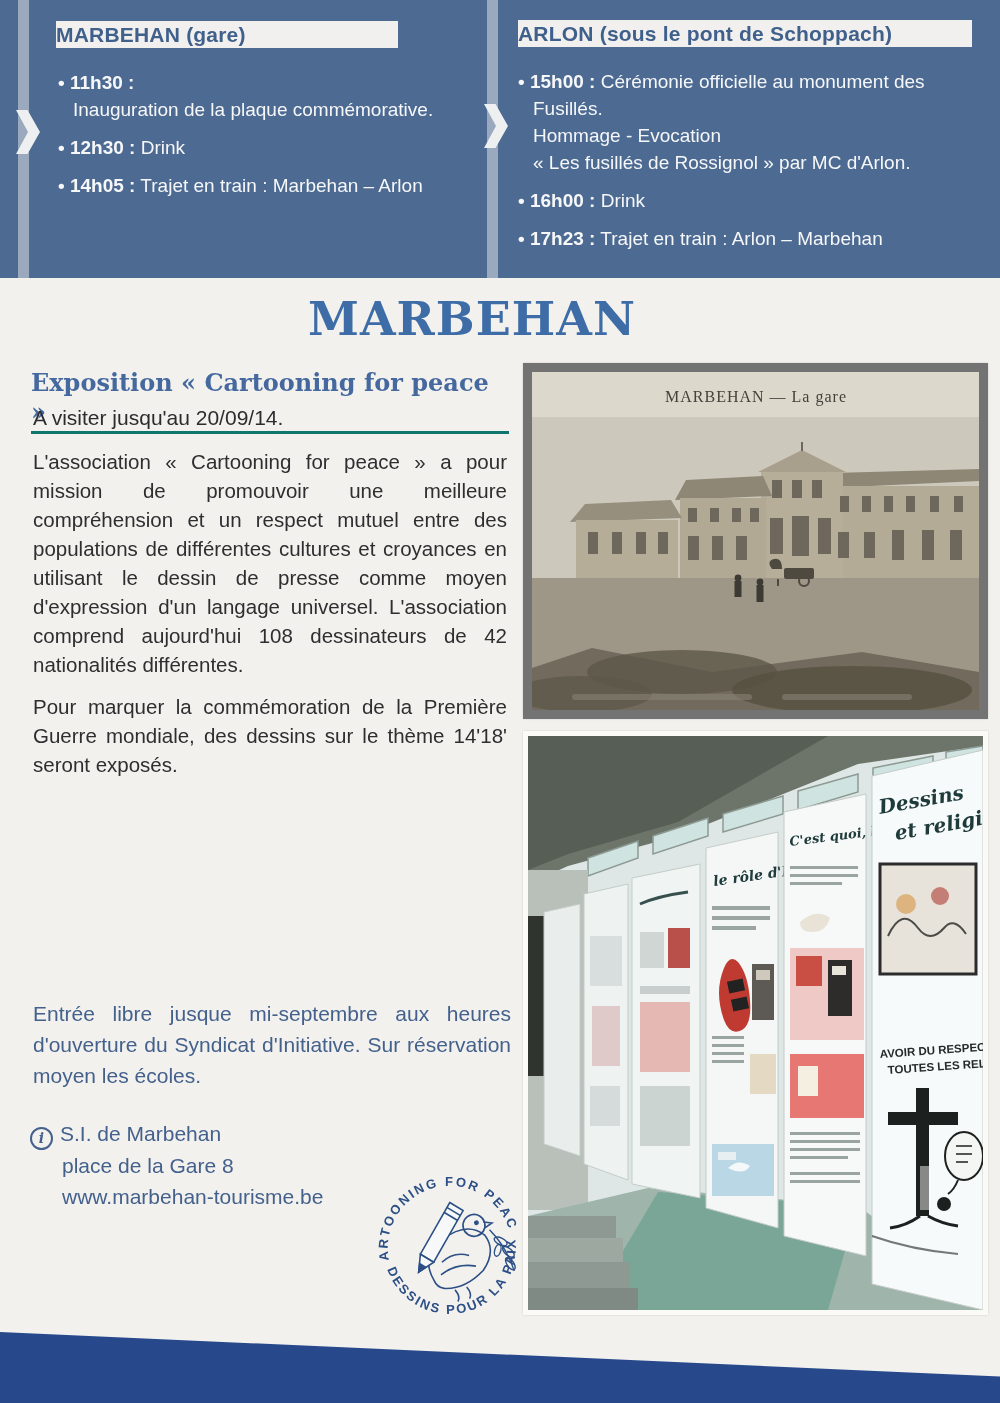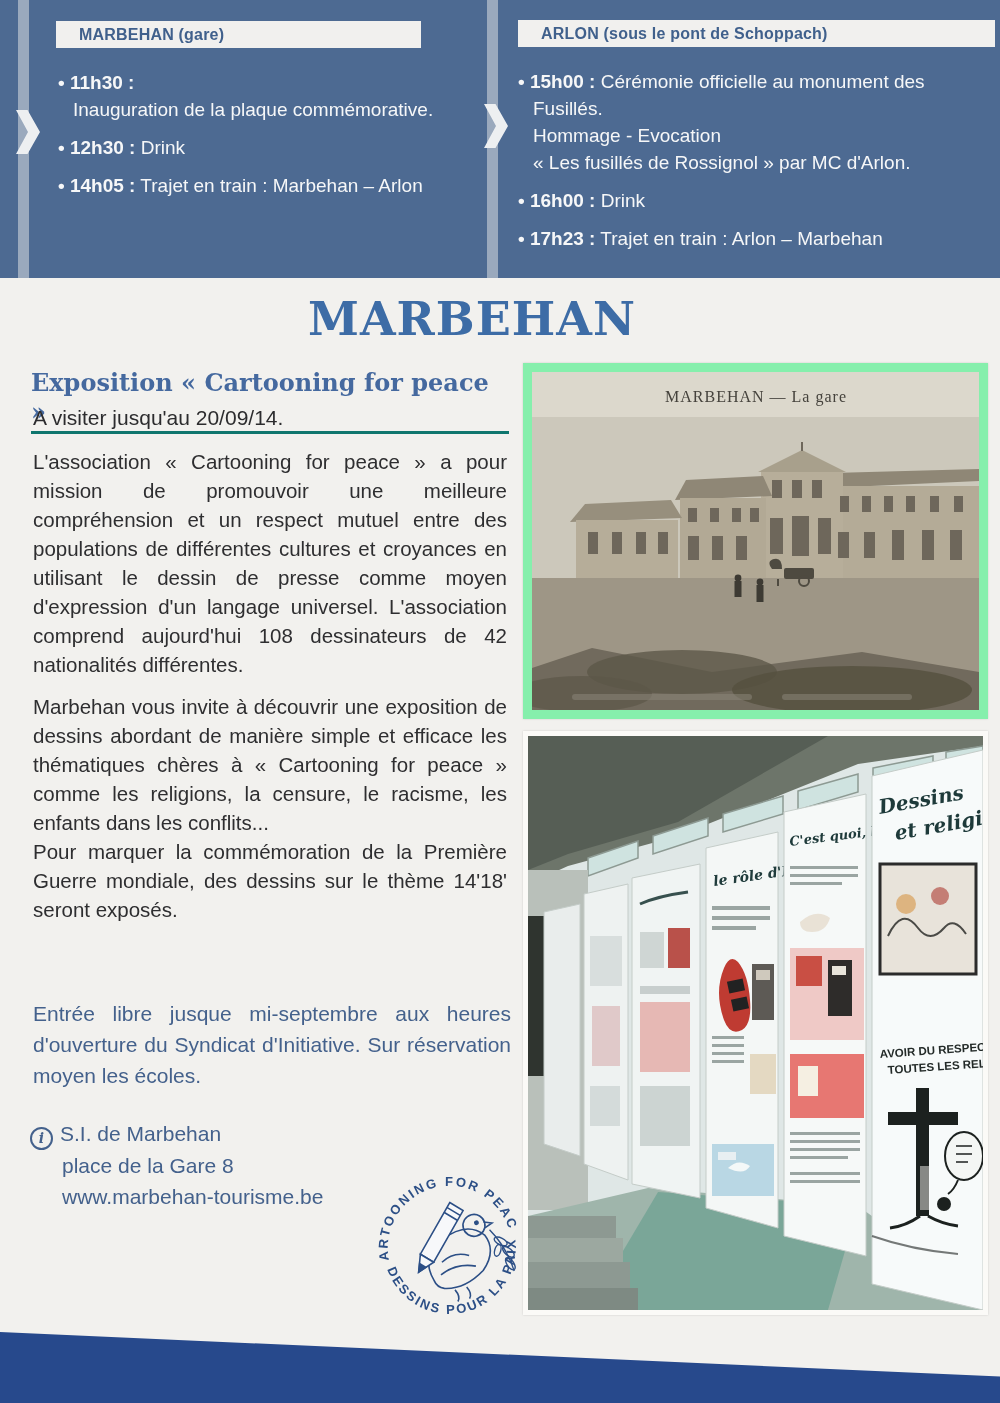--- a/index.html
+++ b/index.html
@@ -8,21 +8,21 @@
   #page{position:absolute;inset:0;background:#f2f1ee;overflow:hidden;}
 
   
   #banner{position:absolute;left:0;top:0;width:1000px;height:278px;background:#4d6a92;}
   .stripe{position:absolute;top:0;height:278px;width:11px;background:#9aa9bd;}
   #stripe-left{left:18px;} #stripe-mid{left:487px;}
   .chev{position:absolute;width:24px;height:44px;background:#edeff1;
         clip-path:polygon(0 0,48% 0,100% 50%,48% 100%,0 100%,50% 50%);}
   #chev-left{left:16px;top:110px;} #chev-mid{left:484px;top:104px;}
   .colhdr{position:absolute;height:27px;background:#f1f0ee;color:#40608c;
-          font-size:16px;line-height:27px;padding-left:23px;font-weight:600;letter-spacing:.2px;}
+          font-size:21px;line-height:27px;padding-left:0;font-weight:600;letter-spacing:.2px;}
   #hdr-left{left:56px;top:21px;width:342px;}
   #hdr-right{left:518px;top:20px;width:454px;}
   .sched{position:absolute;color:#f6f7f8;font-size:19px;line-height:27px;margin-top:11px;}
   #sched-left{left:58px;top:58px;width:424px;}
   #sched-right{left:518px;top:57px;width:470px;}
   .s-item{margin-bottom:11px;}
   .s-line{padding-left:15px;text-indent:-15px;}
   .s-line::before{content:"• ";font-weight:700;}
   .s-time{font-weight:700;}
   .s-sub{padding-left:15px;}
@@ -43,21 +43,21 @@
   .info-icon{display:inline-flex;width:19px;height:19px;border:2px solid #44618c;border-radius:50%;
        align-items:center;justify-content:center;font:italic 700 14px "DejaVu Serif",serif;
        margin-right:7px;vertical-align:-2px;}
   .c-ind{padding-left:32px;}
 
   
   #logo{position:absolute;left:364px;top:1160px;width:170px;height:170px;transform:rotate(-14deg);}
 
   
   #photo-station{position:absolute;left:523px;top:363px;width:465px;height:356px;
-       background:#86efac;padding:9px;box-sizing:border-box;box-shadow:0 0 2px rgba(0,0,0,.15);}
+       background:#737373;padding:9px;box-sizing:border-box;box-shadow:0 0 2px rgba(0,0,0,.15);}
   #photo-expo{position:absolute;left:523px;top:731px;width:465px;height:584px;
        background:#fbfaf7;padding:5px;box-sizing:border-box;box-shadow:0 0 2px rgba(0,0,0,.15);}
 
   
   #bottom-bar{position:absolute;left:0;top:1325px;width:1000px;height:78px;background:#27498c;
        clip-path:polygon(0 9%,100% 66%,100% 100%,0 100%);}
 </style>
 </head>
 <body>
 
@@ -100,21 +100,20 @@
     </div>
   </div>
 
   <div id="main-title">MARBEHAN</div>
 
   <div id="sec-head">Exposition « Cartooning for peace »</div>
   <div id="visit">A visiter jusqu'au 20/09/14.</div>
 
   <div id="paras">
     <p class="gap">L'association « Cartooning for peace » a pour mission de promouvoir une meilleure compréhension et un respect mutuel entre des populations de différentes cultures et croyances en utilisant le dessin de presse comme moyen d'expression d'un langage universel. L'association comprend aujourd'hui 108 dessinateurs de 42 nationalités différentes.</p>
-    <p>Marbehan vous invite à découvrir une exposition de dessins abordant de manière simple et efficace les thématiques chères à « Cartooning for peace » comme les religions, la censure, le racisme, les enfants dans les conflits...</p>
     <p>Pour marquer la commémoration de la Première Guerre mondiale, des dessins sur le thème 14'18' seront exposés.</p>
   </div>
 
   <div id="note">Entrée libre jusque mi-septembre aux heures d'ouverture du Syndicat d'Initiative. Sur réservation moyen les écoles.</div>
 
   <div id="contact">
     <div><span class="info-icon">i</span><span>S.I. de Marbehan</span></div>
     <div class="c-ind">place de la Gare 8</div>
     <div class="c-ind">www.marbehan-tourisme.be</div>
   </div>

